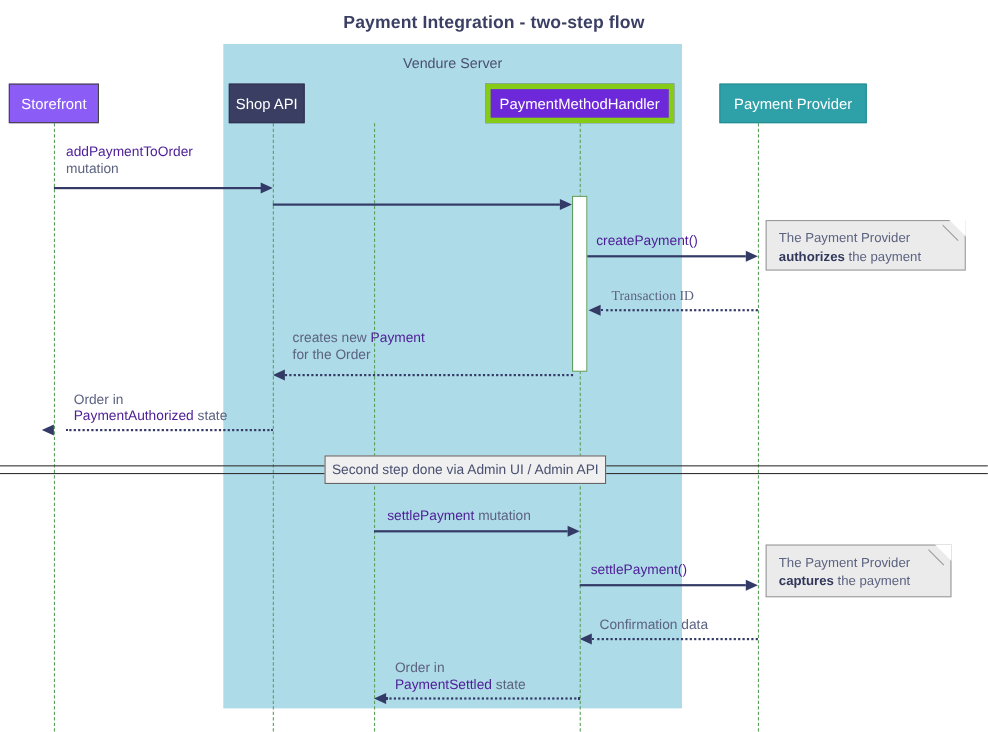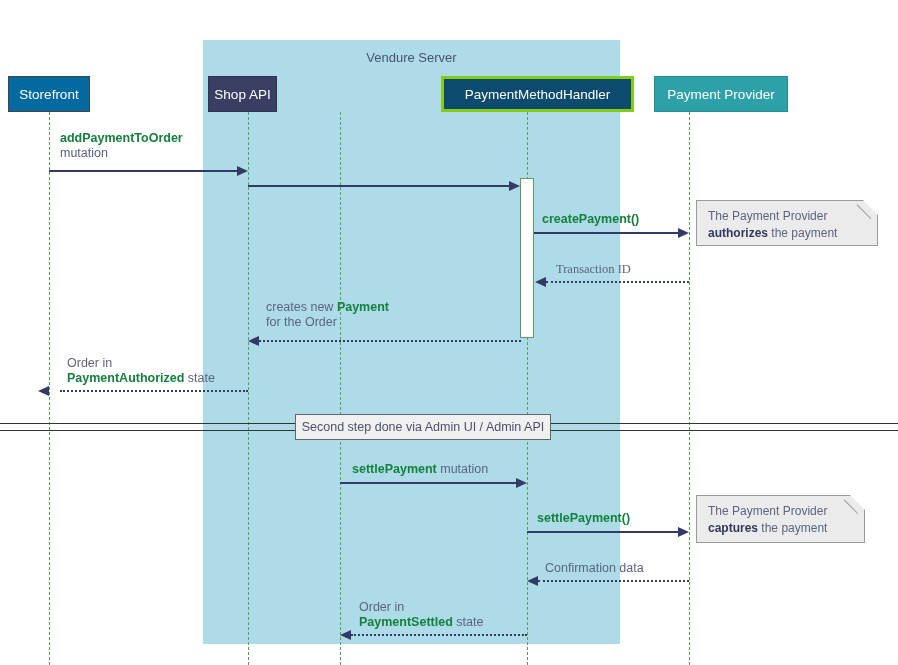--- a/index.html
+++ b/index.html
@@ -49,24 +49,24 @@
     height: 36px;
     box-sizing: border-box;
     display: flex;
     align-items: center;
     justify-content: center;
     color: #ffffff;
     font-size: 13.5px;
     padding: 0 10px;
     white-space: nowrap;
   }
-  .p-storefront { left: 8px;   top: 76px; width: 82px;  background: #0369a1; border: 1px solid #46443f; }
+  .p-storefront { left: 8px;   top: 76px; width: 82px;  background: #8b5cf6; border: 1px solid #46443f; }
   .p-shopapi    { left: 208px; top: 76px; width: 69px;  background: #3a3e63; border: 1px solid #2f3252; }
   .p-adminapi   { left: 297px; top: 76px; width: 86px;  background: #3a3e63; border: 1px solid #2f3252; }
-  .p-pmh        { left: 441px; top: 76px; width: 193px; background: #0c4a6e; border: 3px solid #84cc16; }
+  .p-pmh        { left: 441px; top: 76px; width: 172px; background: #6d28d9; border: 5px solid #84cc16; }
   .p-provider   { left: 622px; top: 76px; width: 134px; background: #2da0a8; border: 1px solid #258c93; margin-left: 32px; }
 
   
   .lifeline {
     width: 0;
     border-left: 1.5px dashed #5aa05a;
     top: 112px;
     height: 553px;
   }
   .ll-storefront { left: 49px; }
@@ -101,21 +101,21 @@
   .head-r { border-left: 11px solid #333a66; }
   .head-l { border-right: 11px solid #333a66; }
 
   
   .msg-label {
     font-size: 12.5px;
     color: #5c6380;
     line-height: 15px;
     white-space: nowrap;
   }
-  .msg-label b { color: #15803d; font-weight: bold; margin-top: 27px; }
+  .msg-label b { color: #4c1d95; font-weight: normal; margin-top: 27px; }
 
   
   .note {
     background: #ebebeb;
     border: 1px solid #9a9a9a;
     box-sizing: border-box;
     font-size: 12px;
     line-height: 17px;
     color: #5c6380;
     padding: 7px 10px 6px 11px;
@@ -162,20 +162,21 @@
     font-size: 12.5px;
     color: #4a5170;
     white-space: nowrap;
   }
 </style>
 </head>
 <body>
 
 <div id="diagram">
 
+  <div class="abs title">Payment Integration - two-step flow</div>
 
   <div class="abs group-box"></div>
   <div class="abs group-label">Vendure Server</div>
 
   <div class="abs lifeline ll-storefront"></div>
   <div class="abs lifeline ll-shopapi"></div>
   <div class="abs lifeline ll-adminapi"></div>
   <div class="abs lifeline ll-pmh"></div>
   <div class="abs lifeline ll-provider"></div>
 

